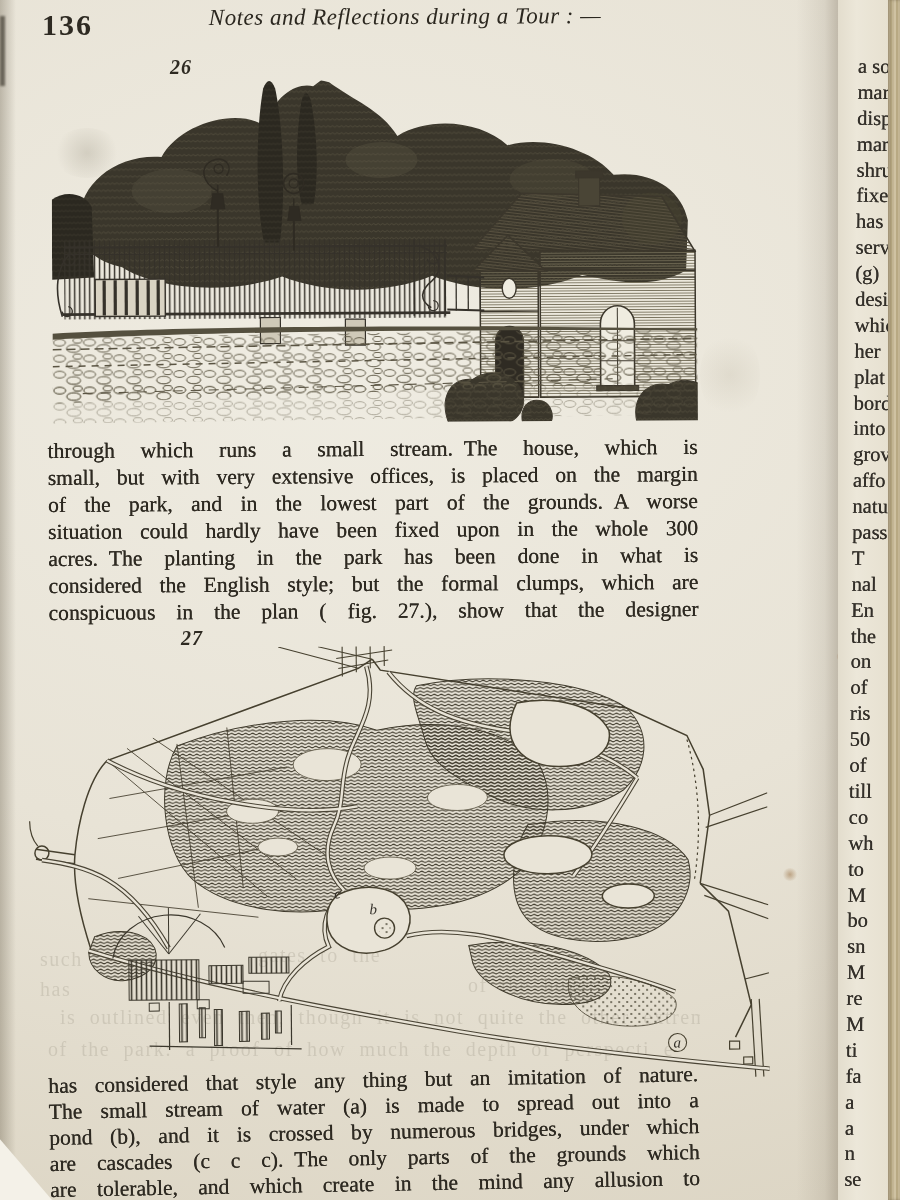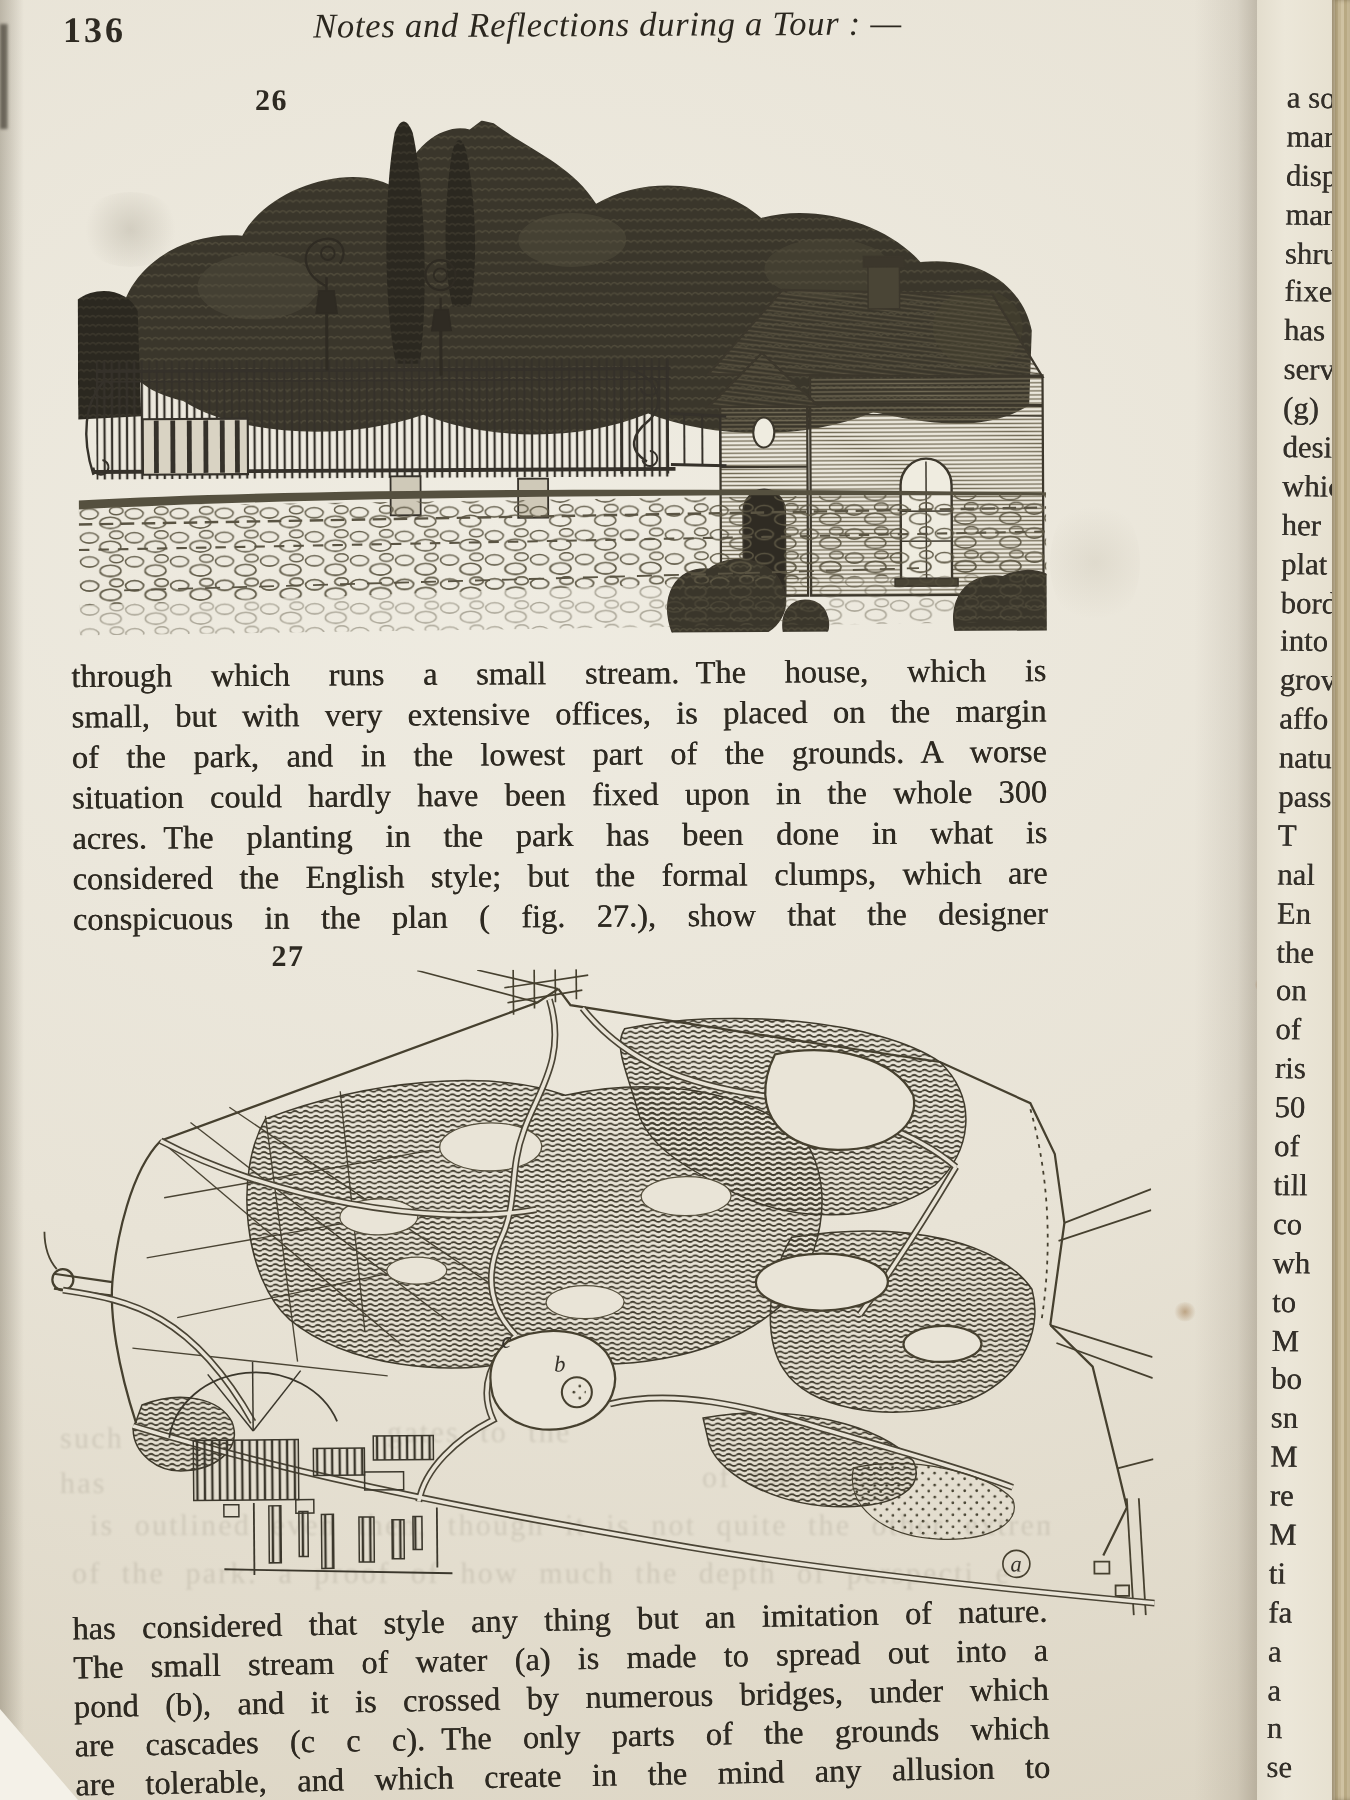--- a/index.html
+++ b/index.html
@@ -3,26 +3,26 @@
 <meta charset="utf-8">
 <style>
   html,body{margin:0;padding:0;}
   body{width:900px;height:1200px;overflow:hidden;background:#d8d2c2;
        font-family:"Liberation Serif","DejaVu Serif",serif;}
   #photo{position:relative;width:900px;height:1200px;overflow:hidden;
     background:
       radial-gradient(1300px 900px at 38% 30%, #efece2 0%, #e8e3d6 55%, #ddd6c5 100%);}
   
   #page-main{position:absolute;left:0;top:0;width:845px;height:1200px;}
-  .pagenum{position:absolute;left:42px;top:8px;font-size:24px;font-weight:700;
+  .pagenum{position:absolute;left:42px;top:8px;font-size:30px;font-weight:700;
     letter-spacing:2px;color:#2e2a22;}
   .running-title{position:absolute;left:140px;top:4px;width:530px;text-align:center;
     font-style:italic;font-size:23px;color:#2b271f;letter-spacing:.5px;
     transform:rotate(-.3deg);}
-  .figlabel{position:absolute;font-size:20px;font-weight:700;color:#2e2a22;letter-spacing:1px;}
+  .figlabel{position:absolute;font-size:20px;font-weight:700;color:#2e2a22;letter-spacing:1px;font-style:italic;}
   #fig26-label{left:170px;top:56px;}
   #fig27-label{left:181px;top:627px;}
   #fig26{position:absolute;left:52px;top:80px;transform:rotate(-.3deg);}
   #fig27{position:absolute;left:28px;top:646px;transform:rotate(-.5deg);}
   
   .para{position:absolute;left:48px;width:650px;color:#2e2a22;}
   .para .tline{height:27px;font-size:21.6px;line-height:27px;white-space:nowrap;
      text-align:justify;text-align-last:justify;text-shadow:.25px 0 0 currentColor;}
   #para1{top:436px;transform:rotate(-.35deg);}
   #para2{top:1073px;transform:rotate(-1.05deg);transform-origin:0 0;}

